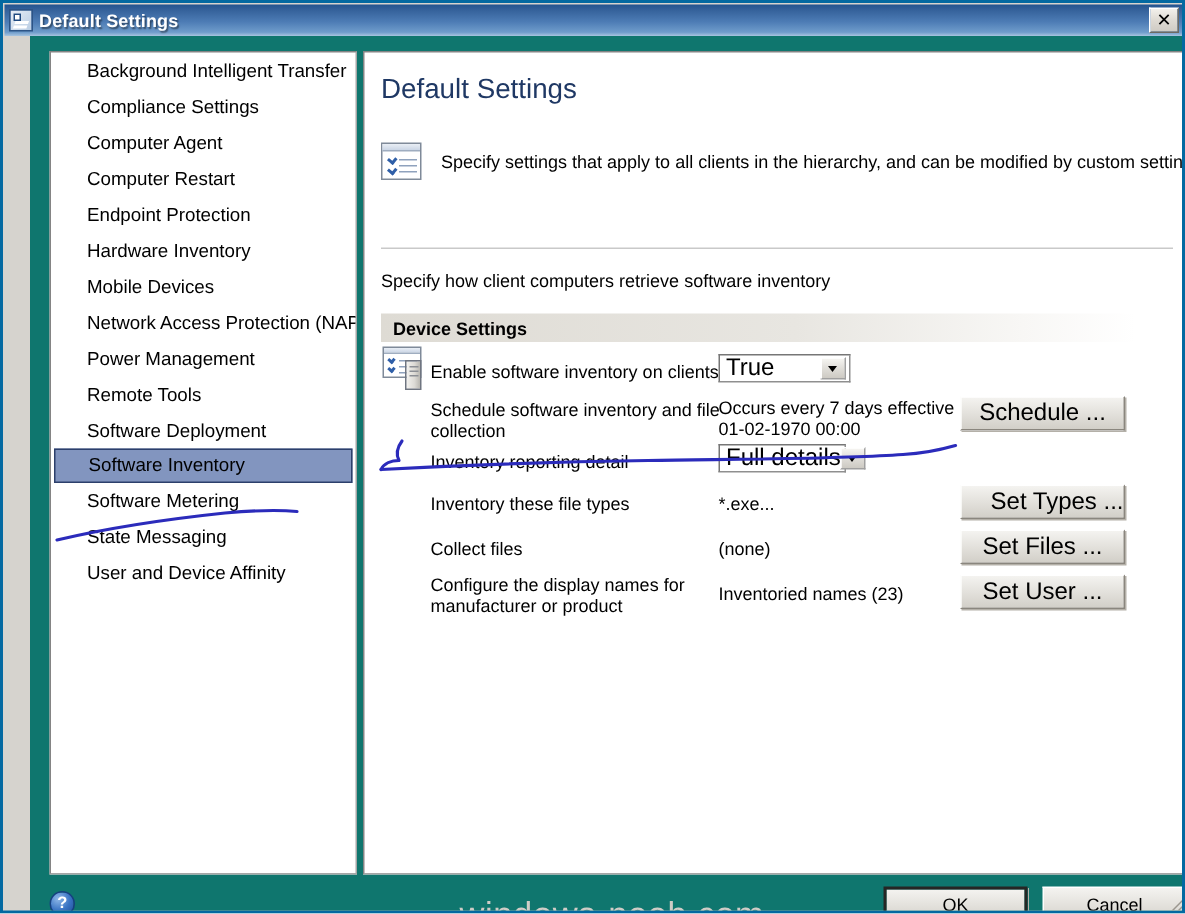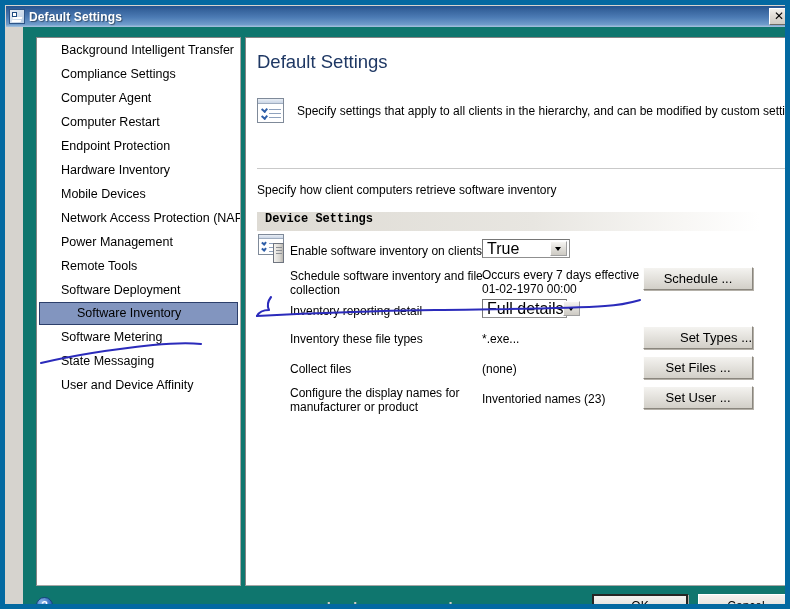--- a/index.html
+++ b/index.html
@@ -11,21 +11,21 @@
     font-family: "Liberation Sans", sans-serif;
     -webkit-font-smoothing: none;
   }
 
   #window {
     position: relative;
     width: 790px;
     height: 609px;
     box-sizing: border-box;
     background: #d6d3ce;
-    border: 5px solid #0369a1;
+    border: 2px solid #0369a1;
     overflow: hidden;
   }
 
   
   #titlebar {
     position: absolute;
     left: 1px; top: 1px;
     width: 788px; height: 21px;
     background: linear-gradient(to bottom, #23538f 0%, #35629b 18%, #4d7cb5 55%, #6f9ccb 88%, #a8c4e0 100%);
     display: flex;
@@ -117,21 +117,21 @@
     font-size: 12.5px;
     color: #000000;
     white-space: nowrap;
     box-sizing: border-box;
     cursor: default;
   }
   .side-item.selected {
     background: #8295bf;
     border: 1px solid #2c3f6b;
     margin: 0 2px;
-    padding-left: 37px;
+    padding-left: 22px;
     height: 23px;
     line-height: 21px;
     color: #000000;
   }
 
   
   #panel {
     position: absolute;
     left: 222px; top: 10px;
     width: 554px; height: 549px;
@@ -209,21 +209,21 @@
     color: #000000;
   }
 
   
   #group-header {
     position: absolute;
     left: 11px; top: 174px;
     width: 503px; height: 19px;
     background: linear-gradient(to right,#dedbd4 0%, #e8e6e1 55%, #f8f7f5 85%, #ffffff 100%);
     display: flex;
-    font-family: Liberation Mono, monospace;
+    align-items: center;
   }
   #group-header-text {
     font-size: 12px;
     font-weight: bold;
     color: #000000;
     padding-left: 8px;
   }
 
   .monitor-icon {
     position: absolute;
@@ -318,21 +318,21 @@
 
   .gbutton {
     position: absolute;
     width: 110px;
     height: 23px;
     background: linear-gradient(to bottom,#f4f3f0 0%, #e4e2dd 48%, #d2cfc8 100%);
     border: 1px solid #8a867e;
     border-top-color: #ffffff;
     border-left-color: #fdfdfc;
     box-sizing: border-box;
-    font-size: 13px;
+    font-size: 16px;
     color: #000;
     text-align: center;
     line-height: 21px;
     cursor: default;
     box-shadow: 1px 1px 0 0 #b4b0a8;
   }
 
   
   #ink-sidebar {
     position: absolute;

